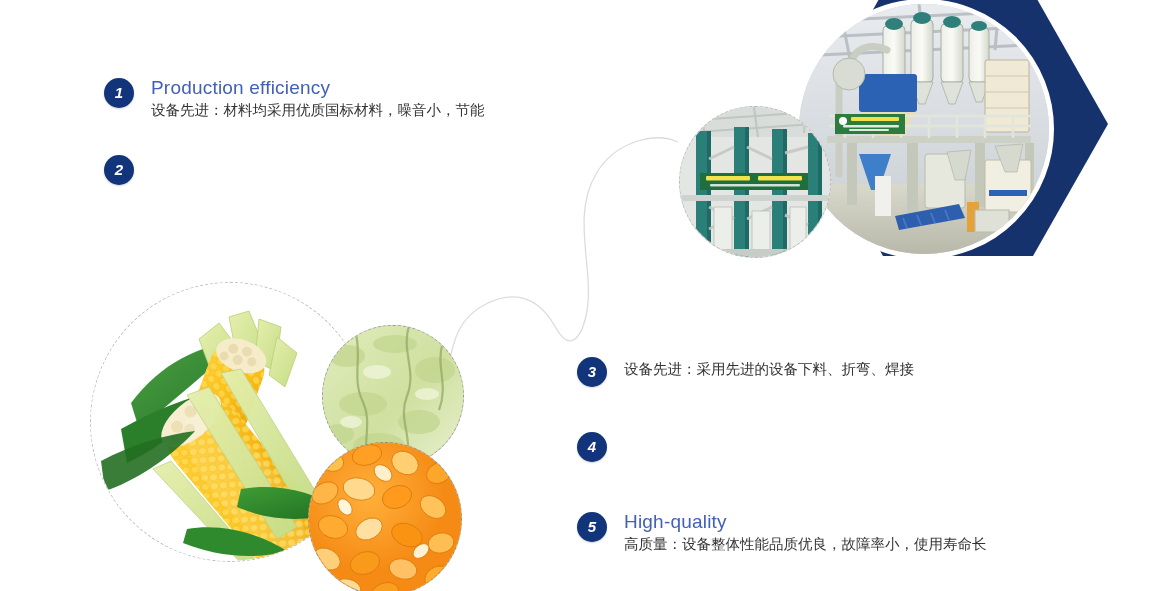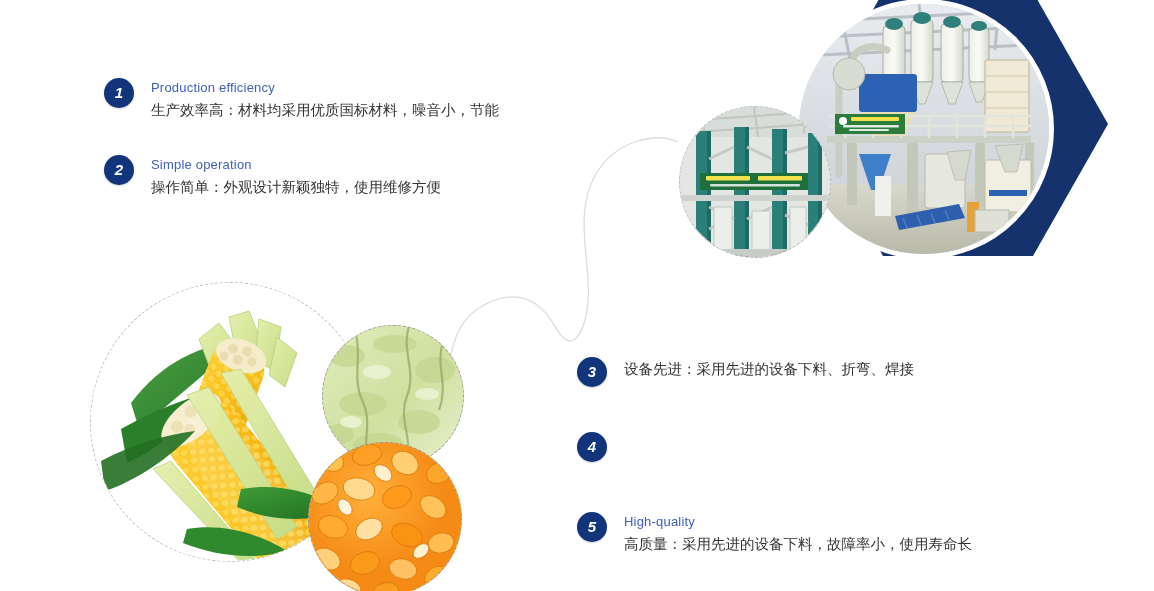--- a/index.html
+++ b/index.html
@@ -23,21 +23,21 @@
     font-size:15px;
     line-height:30px;
     text-align:center;
     flex:0 0 30px;
     box-shadow:0 1px 2px rgba(0,0,0,.18);
     letter-spacing:0;
   }
   .ftext{margin-left:17px;padding-top:0px;}
   .ftitle{
     color:#4161b8;
-    font-size:13px;
+    font-size:19px;
     line-height:20px;
     letter-spacing:.2px;
     white-space:nowrap;
   }
   .fdesc{
     color:#343434;
     font-size:14.5px;
     line-height:22px;
     white-space:nowrap;
     margin-top:1px;
@@ -415,46 +415,42 @@
           <ellipse cx="36" cy="64" rx="9" ry="6" fill="#fff5de" transform="rotate(55 36 64)"></ellipse>
         </g>
       </svg>
     </div>
   </div>
 
   <div class="feature" style="left:104px;top:78px;">
     <div class="badge">1</div>
     <div class="ftext">
       <div class="ftitle">Production efficiency</div>
-      <div class="fdesc">生产效率高：材料均采用优质国标材料，噪音小，节能</div>
+      <div class="fdesc">设备先进：材料均采用优质国标材料，噪音小，节能</div>
     </div>
   </div>
 
   <div class="feature" style="left:104px;top:155px;">
     <div class="badge">2</div>
-    <div class="ftext">
-      <div class="ftitle">Simple operation</div>
-      <div class="fdesc">操作简单：外观设计新颖独特，使用维修方便</div>
-    </div>
   </div>
 
   <div class="feature" style="left:577px;top:357px;">
     <div class="badge">3</div>
     <div class="ftext">
       <div class="fdesc">设备先进：采用先进的设备下料、折弯、焊接</div>
     </div>
   </div>
 
   <div class="feature" style="left:577px;top:432px;">
     <div class="badge">4</div>
     <div class="ftext">
     </div>
   </div>
 
   <div class="feature" style="left:577px;top:512px;">
     <div class="badge">5</div>
     <div class="ftext">
       <div class="ftitle">High-quality</div>
-      <div class="fdesc">高质量：采用先进的设备下料，故障率小，使用寿命长</div>
+      <div class="fdesc">高质量：设备整体性能品质优良，故障率小，使用寿命长</div>
     </div>
   </div>
 
 </div>
 
 </body></html>

